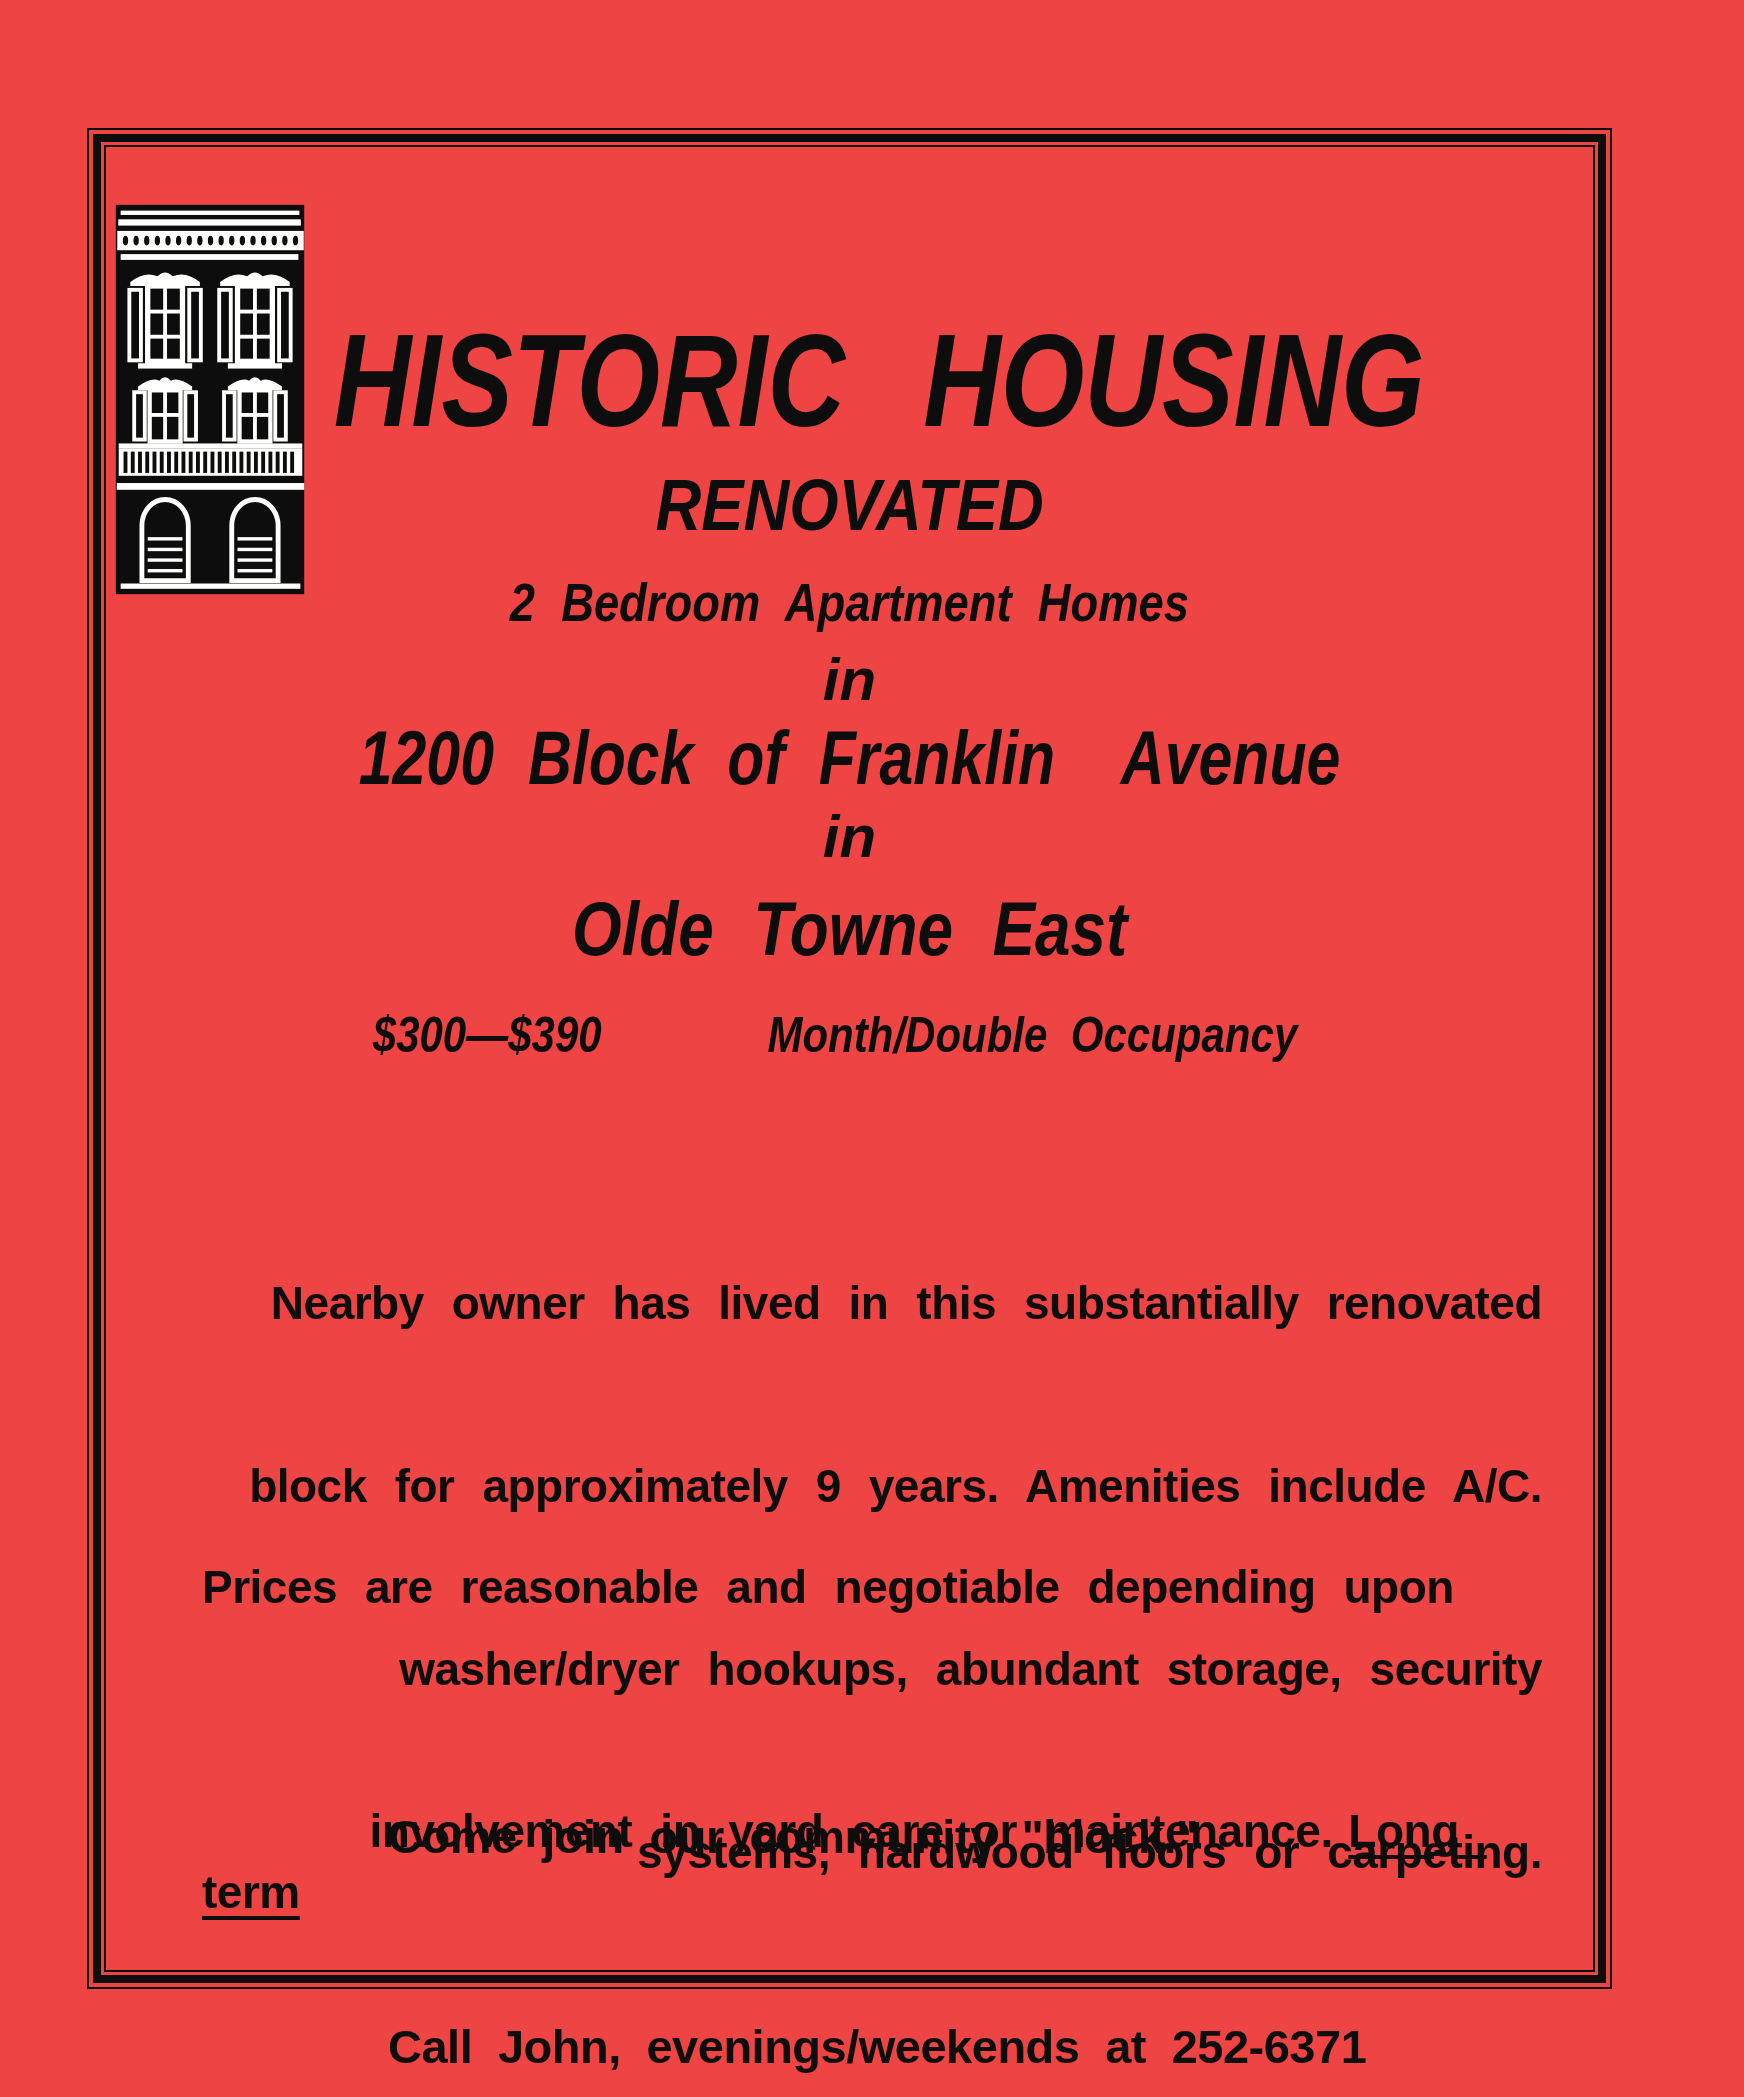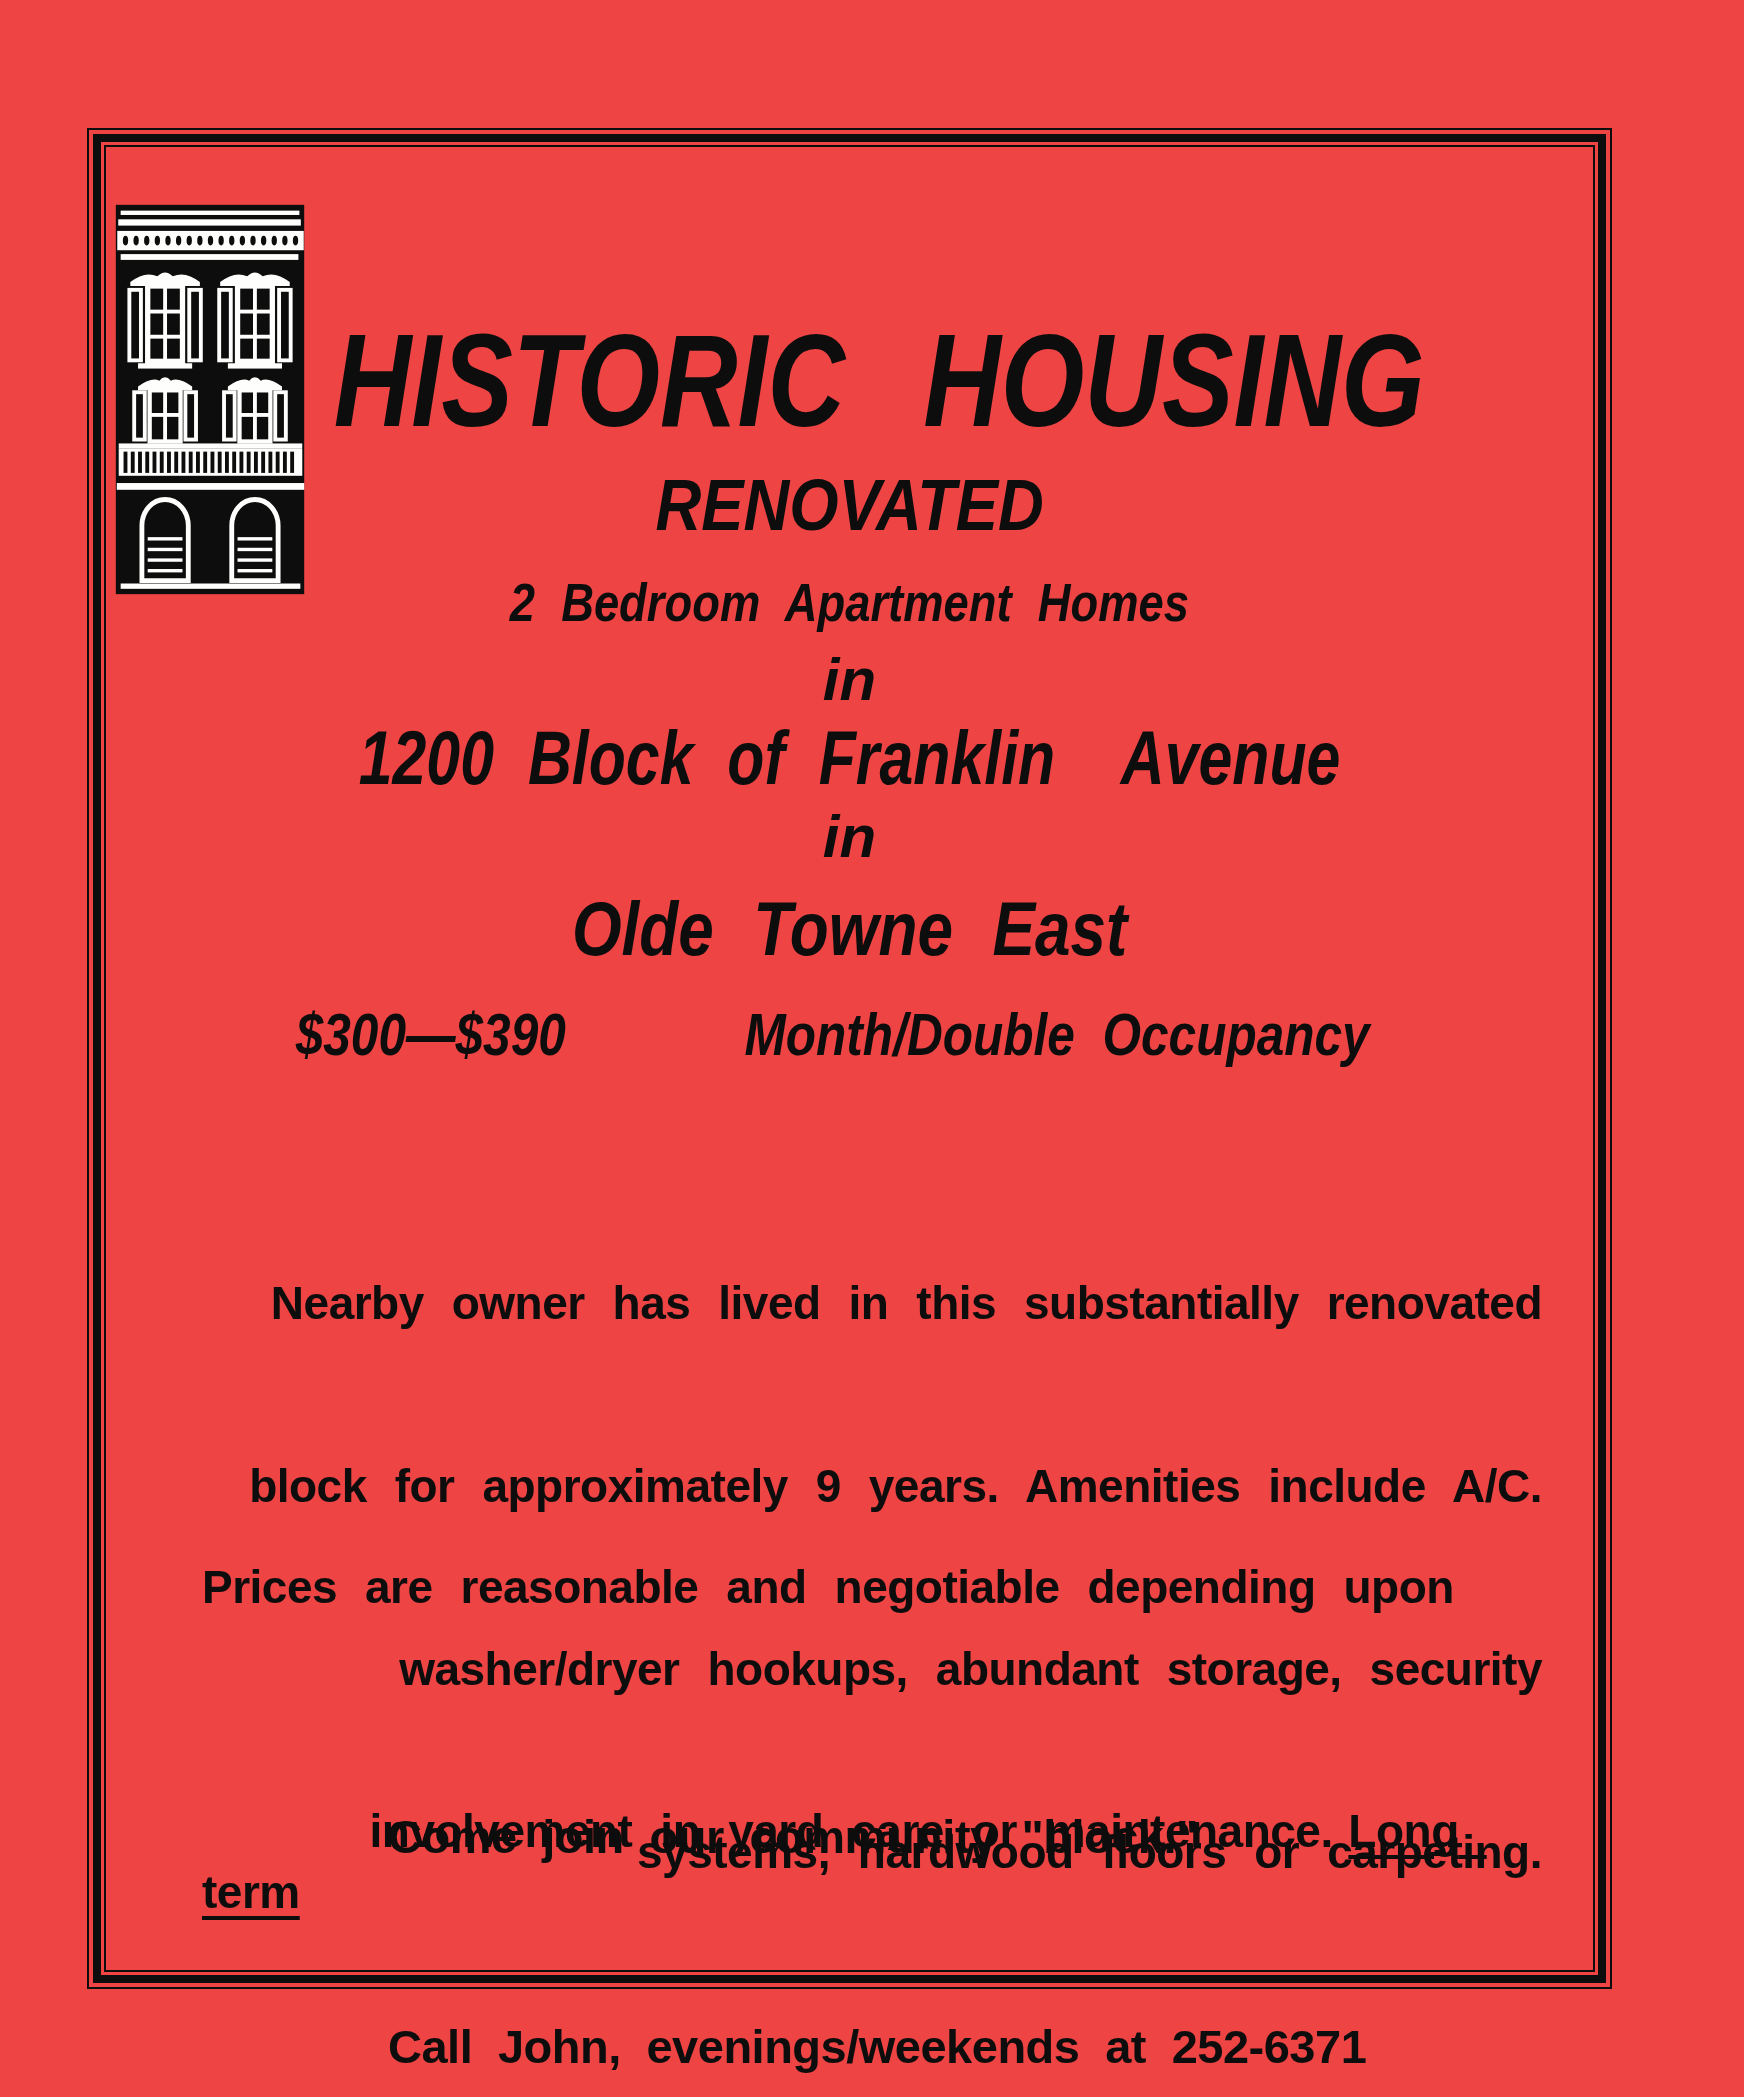--- a/index.html
+++ b/index.html
@@ -56,21 +56,21 @@
   .sx88 { transform: scaleX(0.88); }
   .sx80 { transform: scaleX(0.80); }
   .h1 { font-size: 131px; line-height: 115px; word-spacing: 0.45em; position: relative; left: 30px; }
   .h2 { font-size: 72px; line-height: 72px; margin-top: 15.4px; }
   .h3 { font-size: 54px; line-height: 72px; margin-top: 9px;  word-spacing: 0.30em; }
   .in { font-size: 60px; line-height: 54px; }
   .h4 { font-size: 76px; line-height: 72px; word-spacing: 0.28em; }
   .h5 { font-size: 76px; line-height: 72px; margin-top: 14px; word-spacing: 0.34em; }
   .price {
     margin-top: 18px;
-    font-size: 59px; line-height: 72px;
+    font-size: 50px; line-height: 72px;
     display: flex; justify-content: center; gap: 94px;
     word-spacing: 0.28em;
   }
 
   
   .para {
     position: absolute;
     left: 202px; width: 1340px;
     font-weight: bold;
     font-size: 46px; line-height: 61px;

